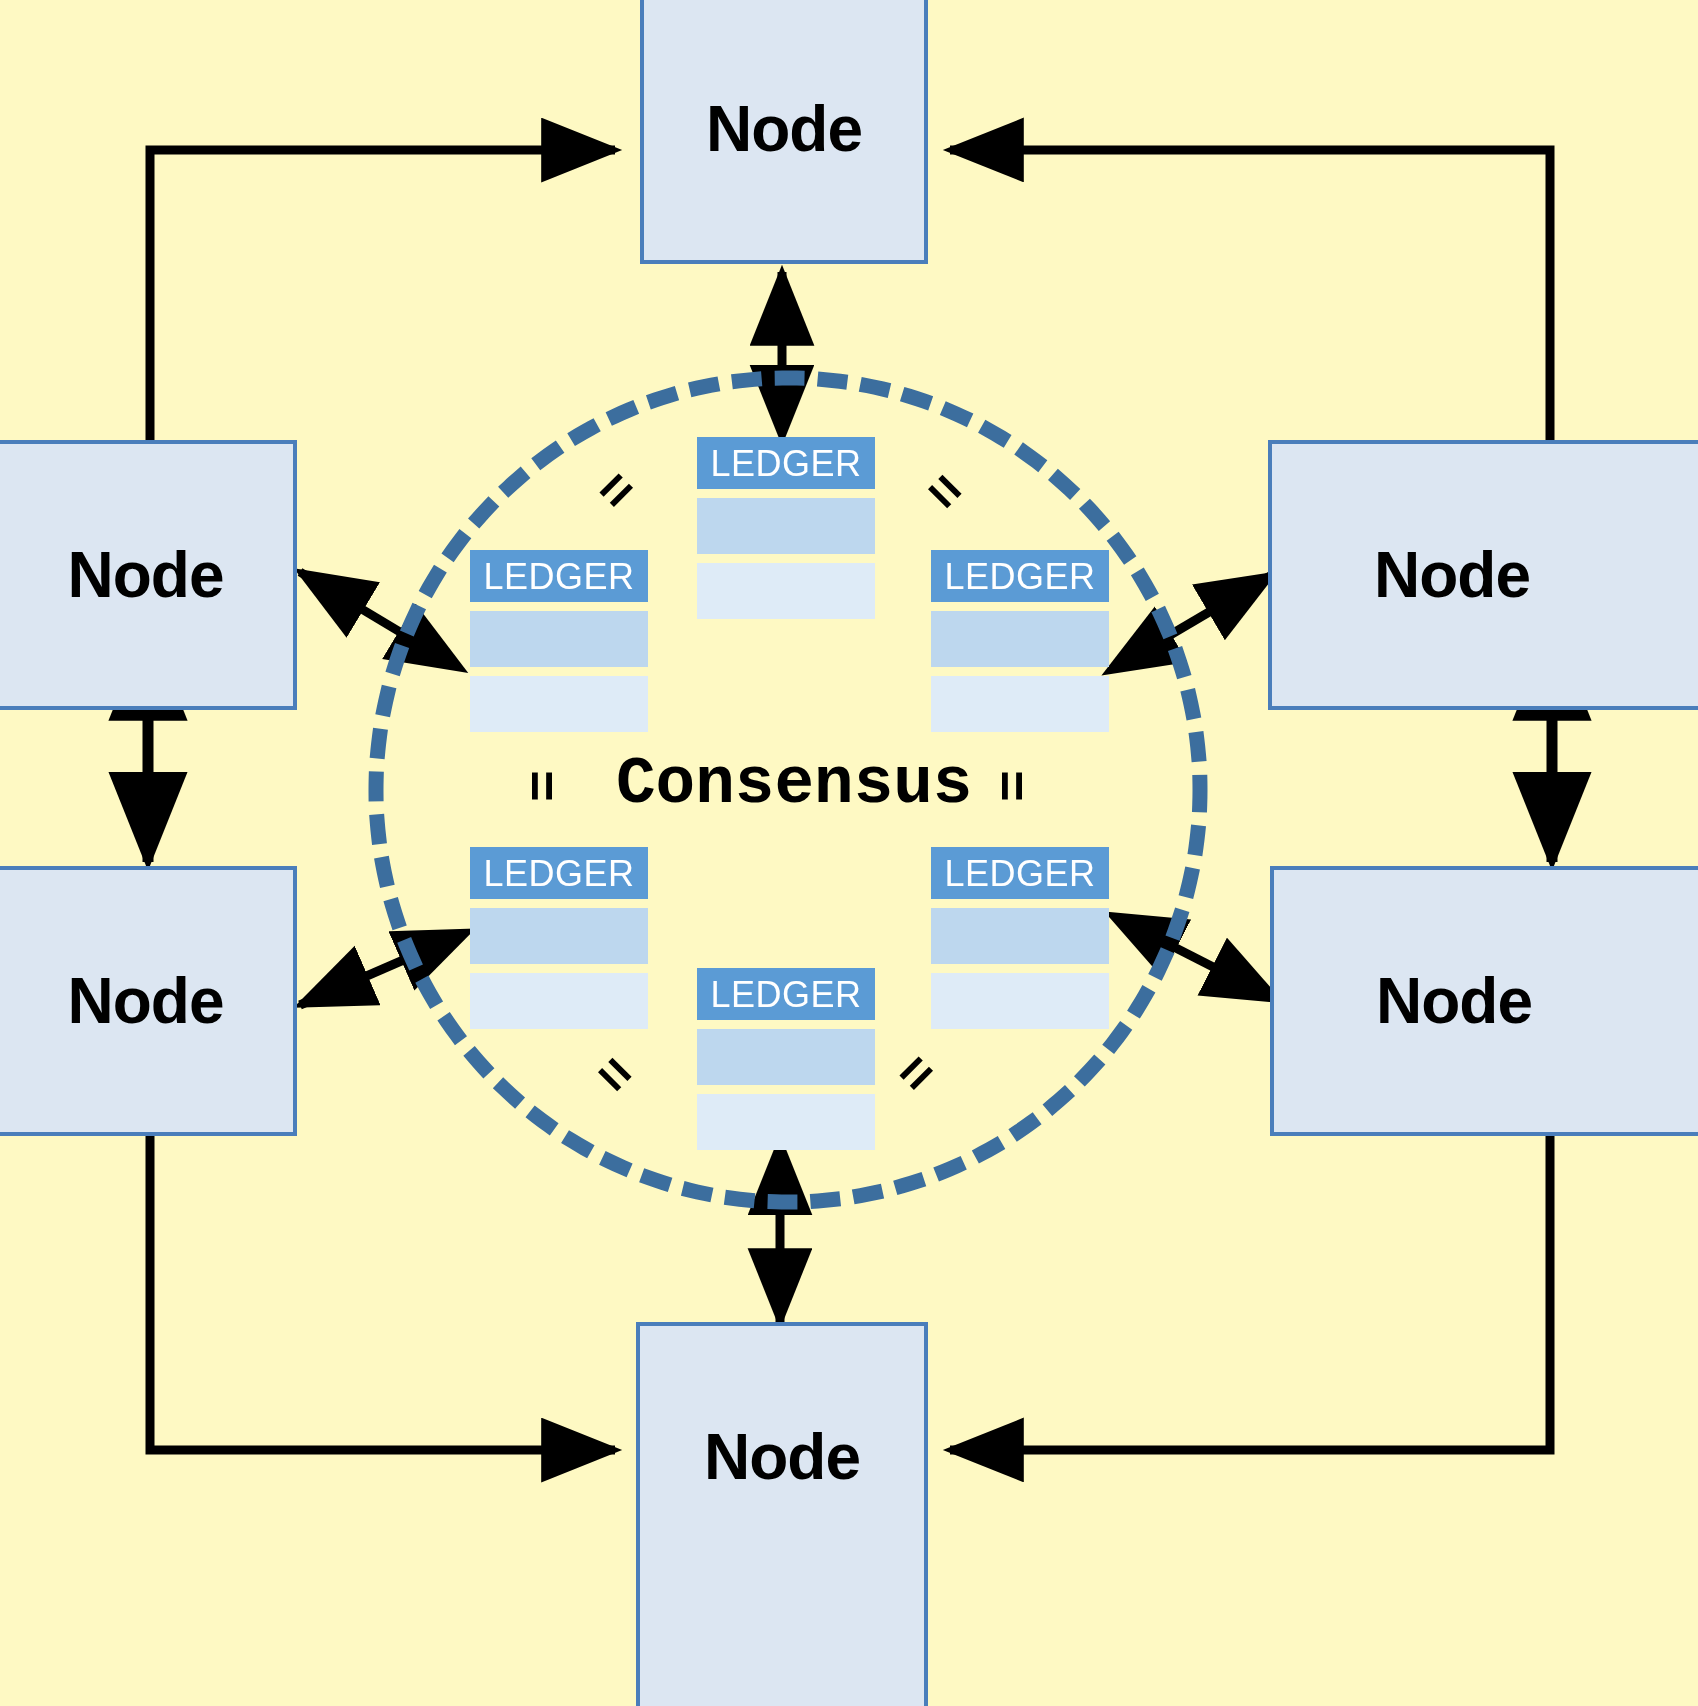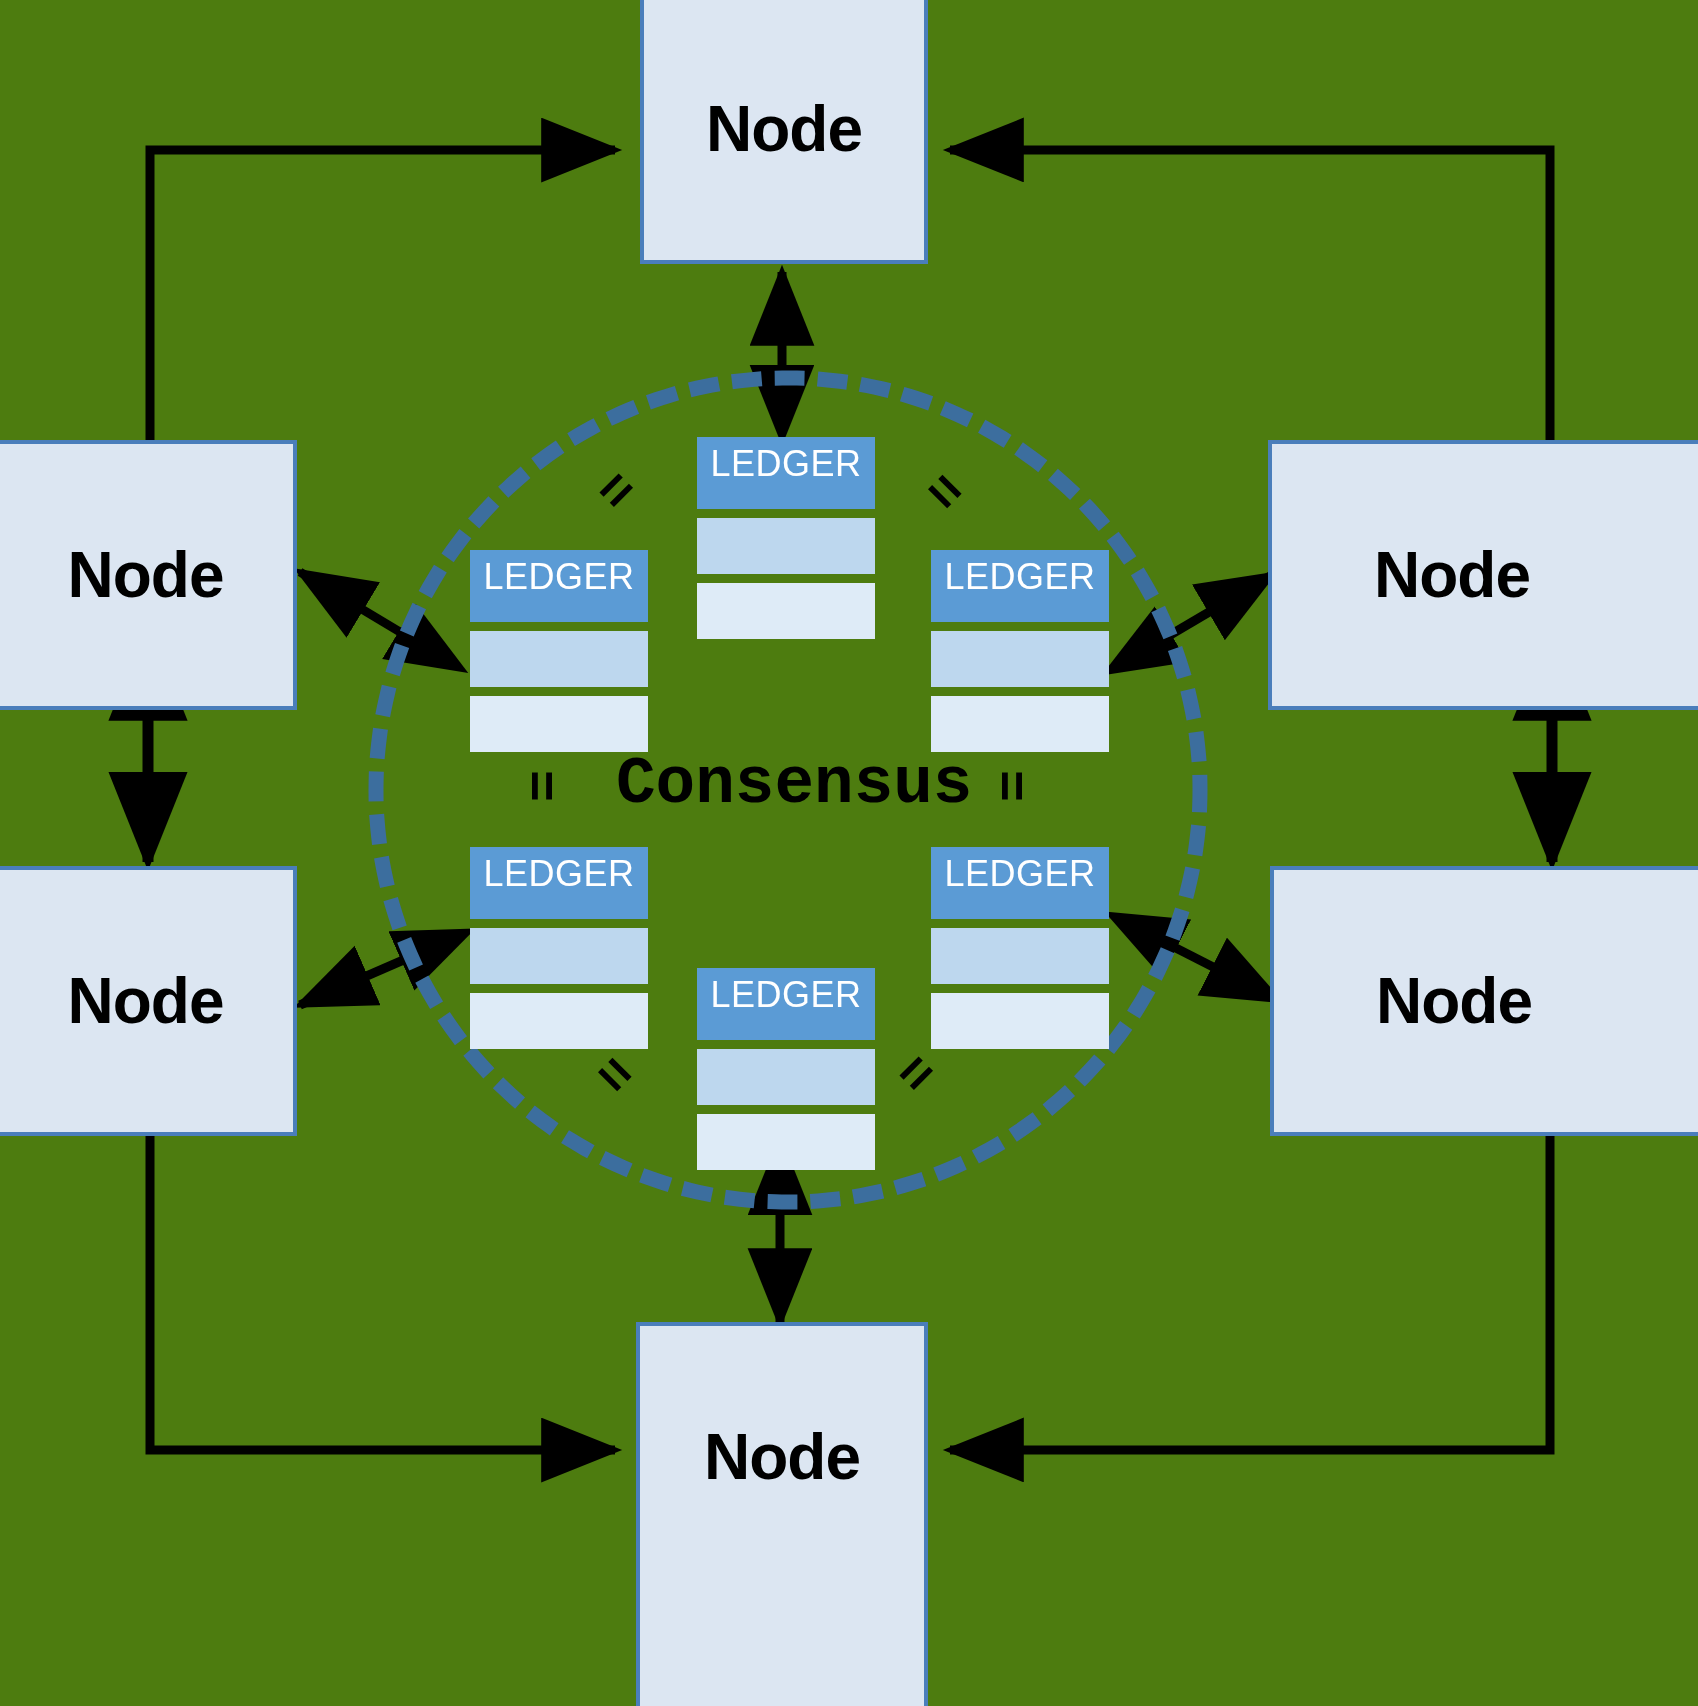--- a/index.html
+++ b/index.html
@@ -1,21 +1,21 @@
 <!DOCTYPE html>
 <html><head>
 <meta charset="utf-8">
 <title>Blockchain Consensus Diagram</title>
 <style>
   html,body{margin:0;padding:0;background:#ffffff;}
   body{font-family:"Liberation Sans",sans-serif;}
   #stage{
     position:relative;
     width:1698px;height:1706px;
-    background:#4d7c0f;
+    background:#fef9c3;
     overflow:hidden;
   }
   
   .node{
     position:absolute;
     box-sizing:border-box;
     background:#DCE6F2;
     border:4px solid #4A7EBB;
     display:flex;
     align-items:center;
@@ -51,21 +51,21 @@
     background:#BDD7EE;
     height:52px;
     margin-top:9px;
   }
   .ledger .lg-row2{
     background:#DEEBF7;
     height:52px;
     margin-top:9px;
   }
   .ledger.big{width:178px;}
-  .ledger.big .lg-head{font-size:36px;height:72px;line-height:54px;}
+  .ledger.big .lg-head{font-size:36px;height:52px;line-height:54px;}
   .ledger.big .lg-row1,.ledger.big .lg-row2{height:56px;}
   
   .eqmark{
     position:absolute;
     font-family:"Liberation Sans",sans-serif;
     font-weight:700;
     font-size:54px;
     color:#000000;
     line-height:1;
     letter-spacing:-2px;

